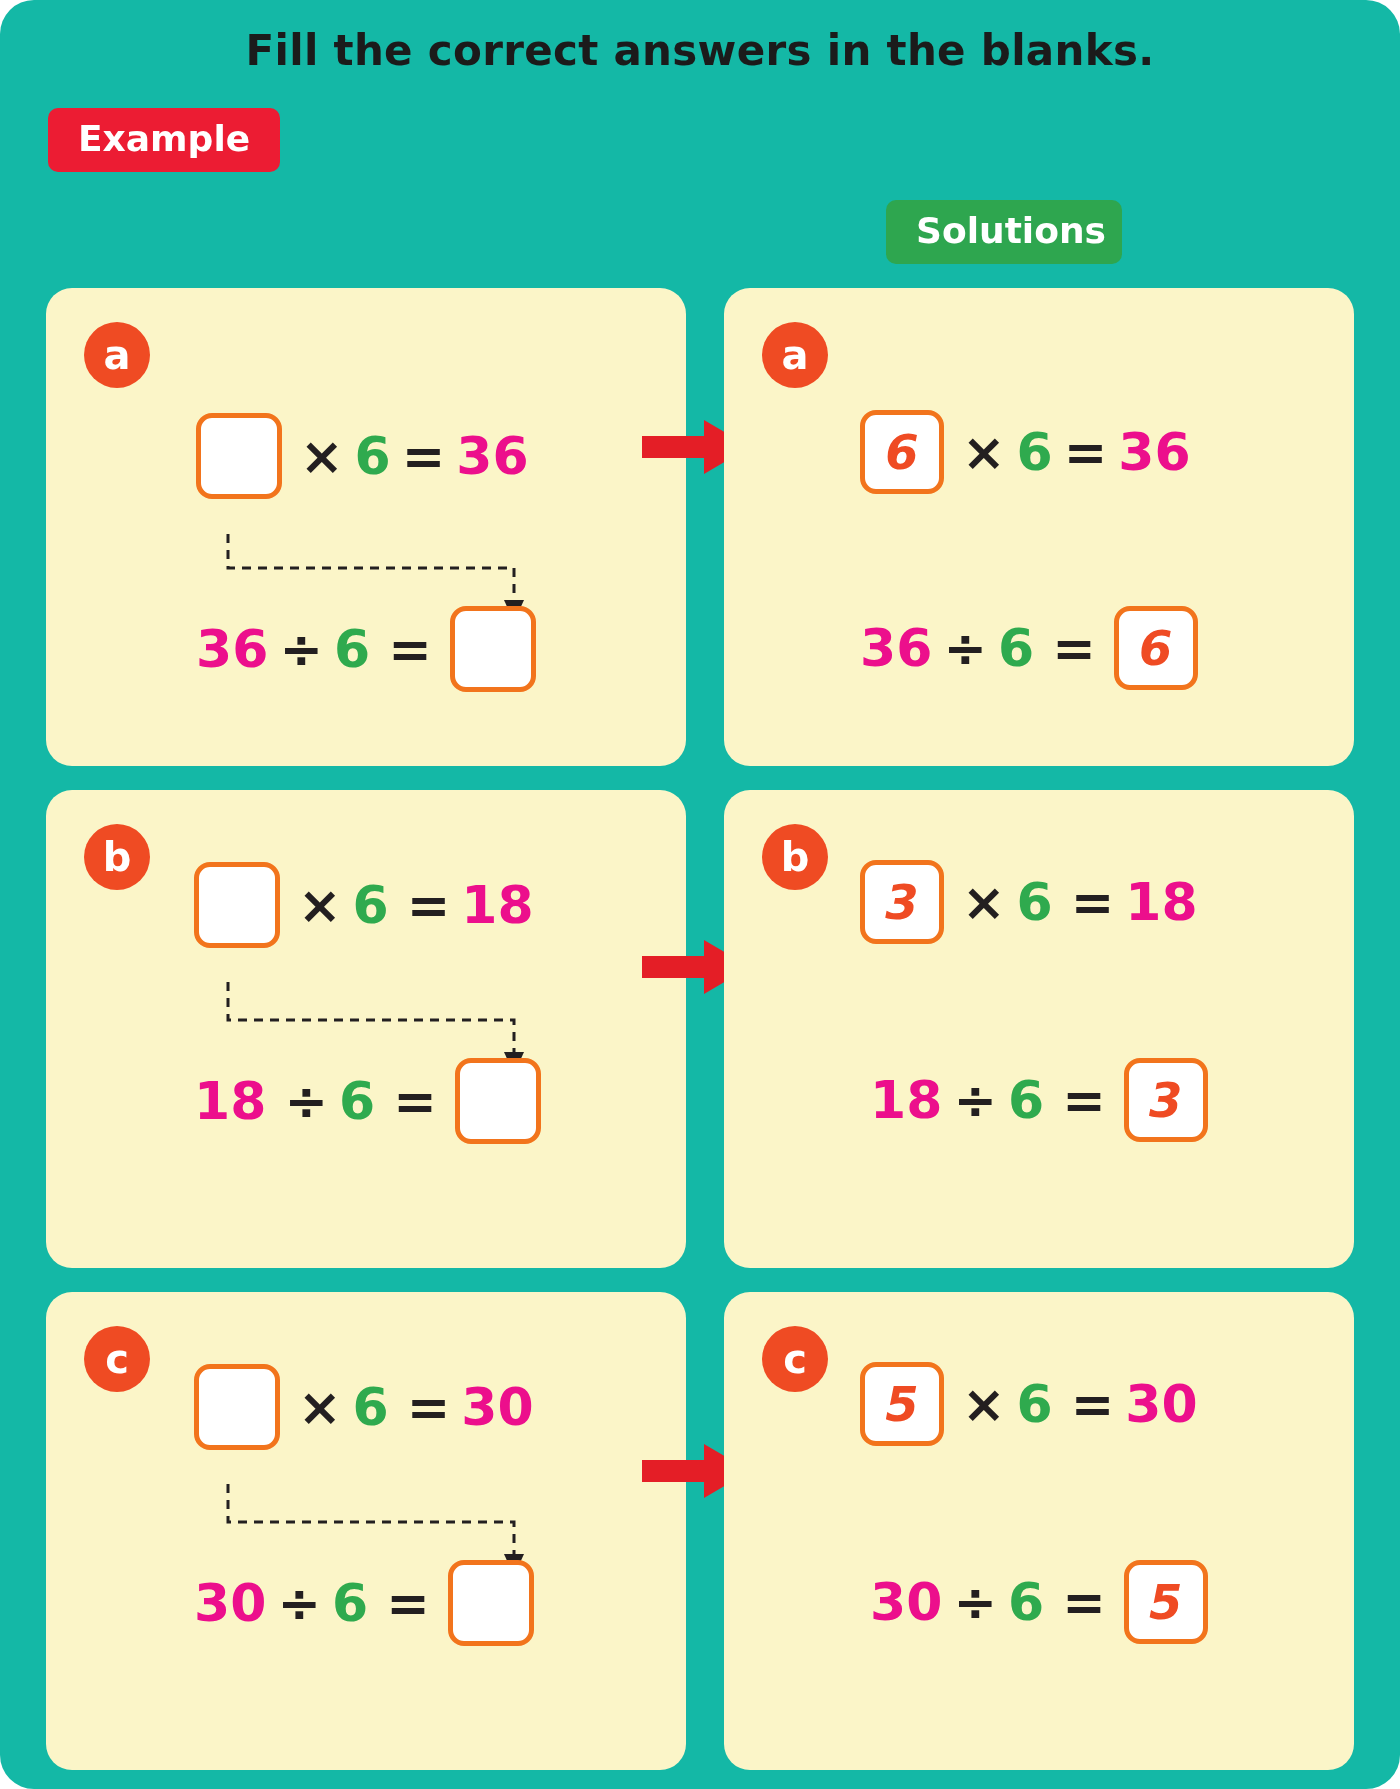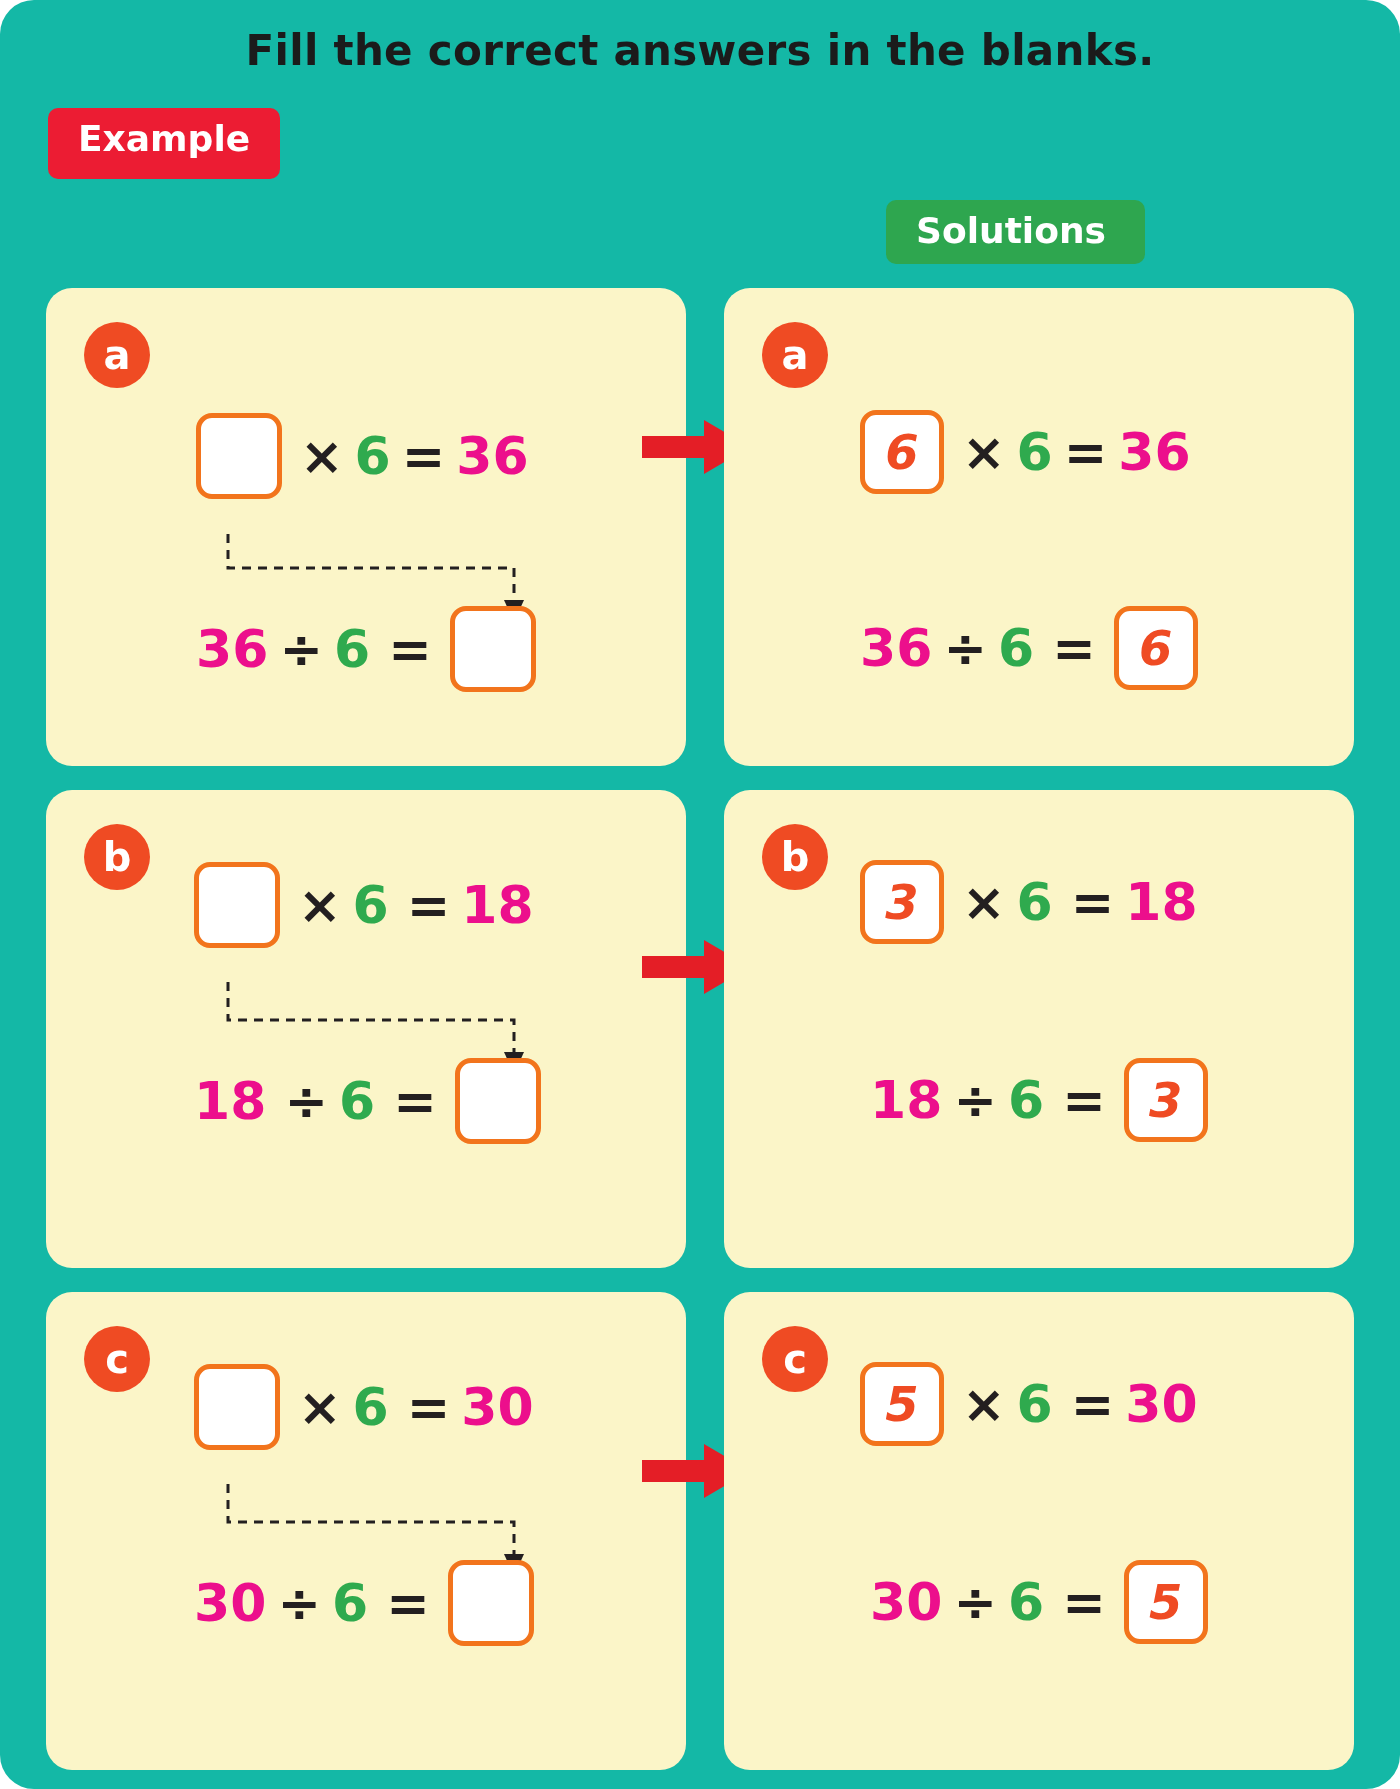--- a/index.html
+++ b/index.html
@@ -32,21 +32,21 @@
     font-family: "DejaVu Sans", sans-serif;
   }
   .example-badge {
     position: absolute;
     left: 48px;
     top: 108px;
     background: #ec1c33;
     color: #ffffff;
     font-size: 36px;
     font-weight: bold;
-    padding: 10px 30px 20px 30px;
+    padding: 10px 30px 13px 30px;
     border-radius: 10px;
   }
   .hdr-questions {
     position: absolute;
     left: 208px;
     top: 200px;
     background: #1f3b82;
     color: #ffffff;
     font-size: 36px;
     font-weight: bold;
@@ -54,21 +54,21 @@
     border-radius: 10px;
   }
   .hdr-solutions {
     position: absolute;
     left: 886px;
     top: 200px;
     background: #2ea64f;
     color: #ffffff;
     font-size: 36px;
     font-weight: bold;
-    padding: 10px 39px 13px 30px;
+    padding: 10px 16px 13px 30px;
     border-radius: 10px;
   }
 
   .grid {
     position: absolute;
     left: 0;
     top: 288px;
     width: 1400px;
   }
   .row {

